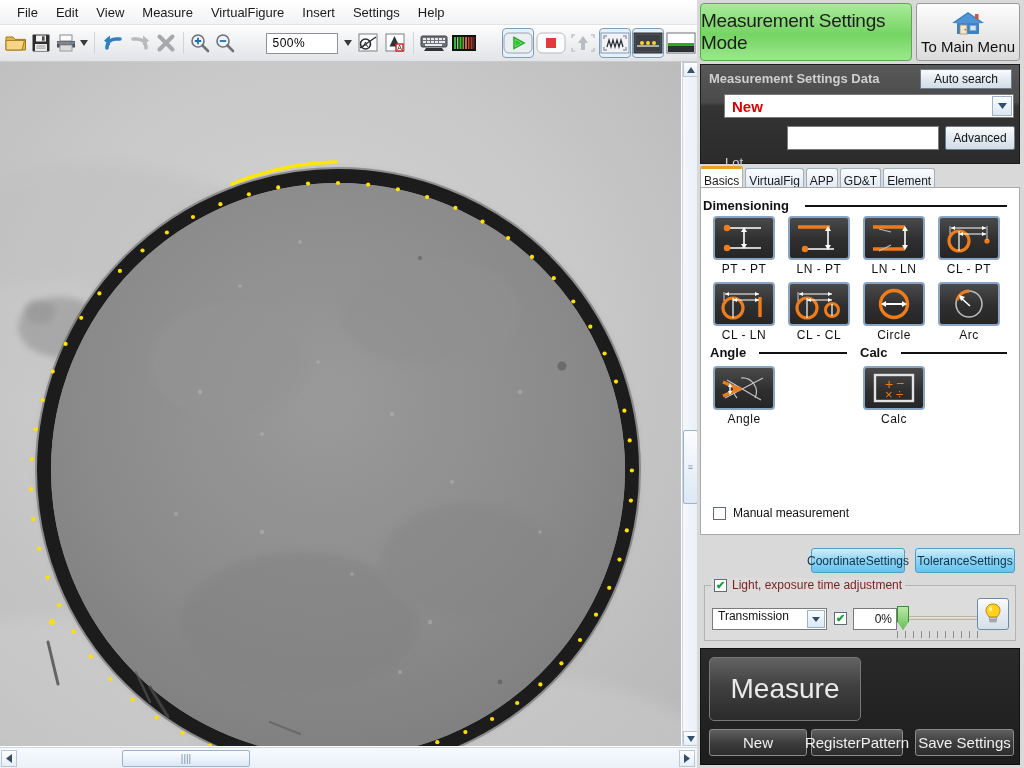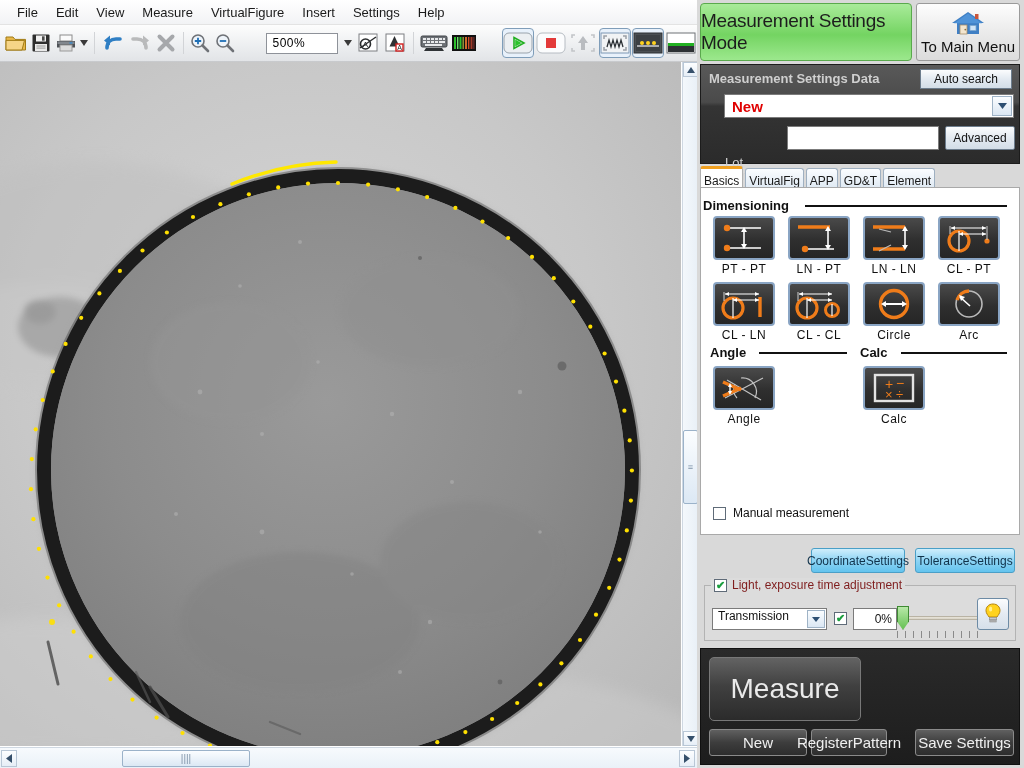--- a/index.html
+++ b/index.html
@@ -874,21 +874,21 @@
       </div>
     </div>
 
     <div class="bottomblock">
       <div class="measurebtn">
         <span>Measure</span>
       </div>
       <div class="darkbtn" style="left:8px;top:80px;width:98px;">
         <span>New</span>
       </div>
-      <div class="darkbtn" style="left:110px;top:80px;width:76px;">
+      <div class="darkbtn" style="left:110px;top:80px;width:92px;">
         <span>RegisterPattern</span>
       </div>
       <div class="darkbtn" style="left:214px;top:80px;width:99px;">
         <span>Save Settings</span>
       </div>
     </div>
 
   </div>
 </div>
 

